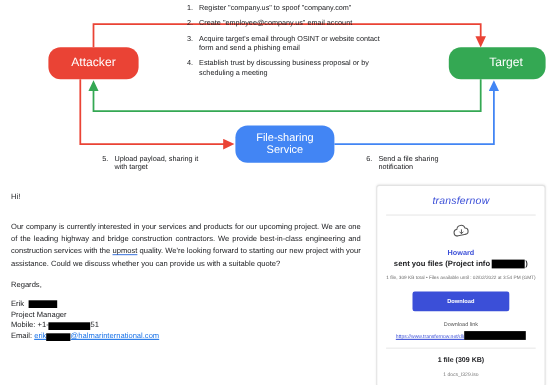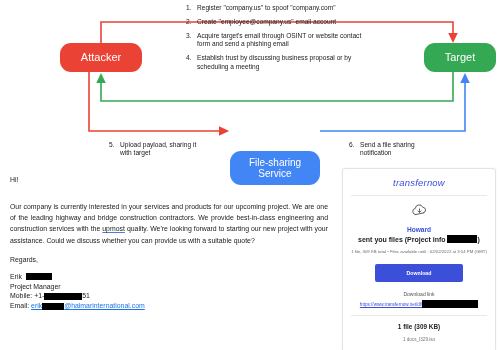--- a/index.html
+++ b/index.html
@@ -2,29 +2,29 @@
 <html><head>
 <meta charset="utf-8">
 <style>
   html,body{margin:0;padding:0;}
   body{
     width:500px;height:350px;background:#ffffff;
     font-family:"Liberation Sans", sans-serif;
     color:#202124;overflow:hidden;position:relative;
   }
   
-  #diagram{position:absolute;left:16px;top:0;width:420px;height:168px;}
+  #diagram{position:absolute;left:0;top:0;width:420px;height:168px;}
   #diagram svg{position:absolute;left:0;top:0;}
   .node{
     position:absolute;display:flex;align-items:center;justify-content:center;
     color:#fff;border-radius:11px;text-align:center;line-height:1.12;
   }
   #node-attacker{left:44px;top:43px;width:82px;height:29px;background:#ea4335;font-size:11px;}
-  #node-target{left:408px;top:43px;width:72px;height:29px;background:#34a853;font-size:11px;}
-  #node-fileshare{left:214px;top:114px;width:90px;height:34px;background:#4285f4;font-size:10px;margin-top:37px;}
+  #node-target{left:408px;top:43px;width:72px;height:29px;background:#34a853;font-size:11px;padding-left:16px;}
+  #node-fileshare{left:214px;top:114px;width:90px;height:34px;background:#4285f4;font-size:10px;}
   .steps{position:absolute;left:170px;top:4px;width:190px;}
   .step{display:flex;font-size:6.6px;line-height:1.28;color:#202124;margin-bottom:5.5px;}
   .step .num{width:11px;flex:0 0 11px;}
   .step .txt{flex:1;}
   .caption{position:absolute;font-size:6.6px;line-height:1.28;color:#202124;}
   #cap5{left:93px;top:141px;width:95px;}
   #cap6{left:333px;top:141px;width:95px;}
   .cap-row{display:flex;}
   .cap-row .num{width:11px;flex:0 0 11px;}
   

